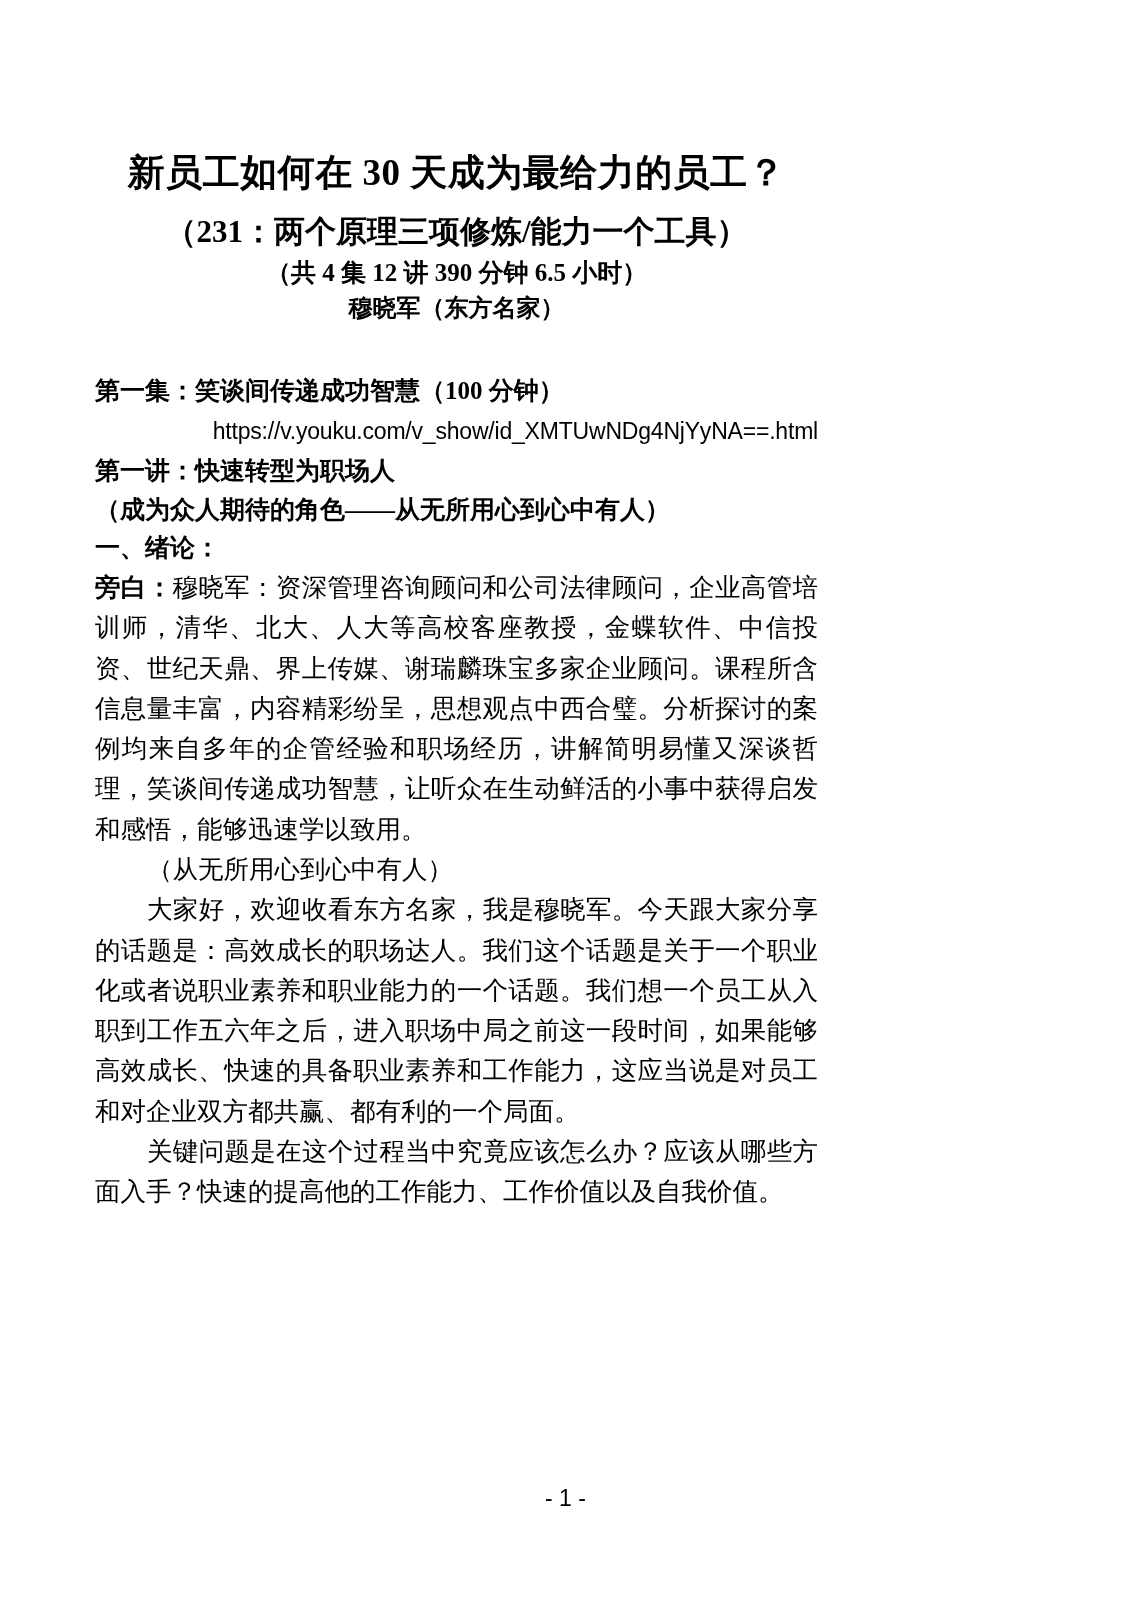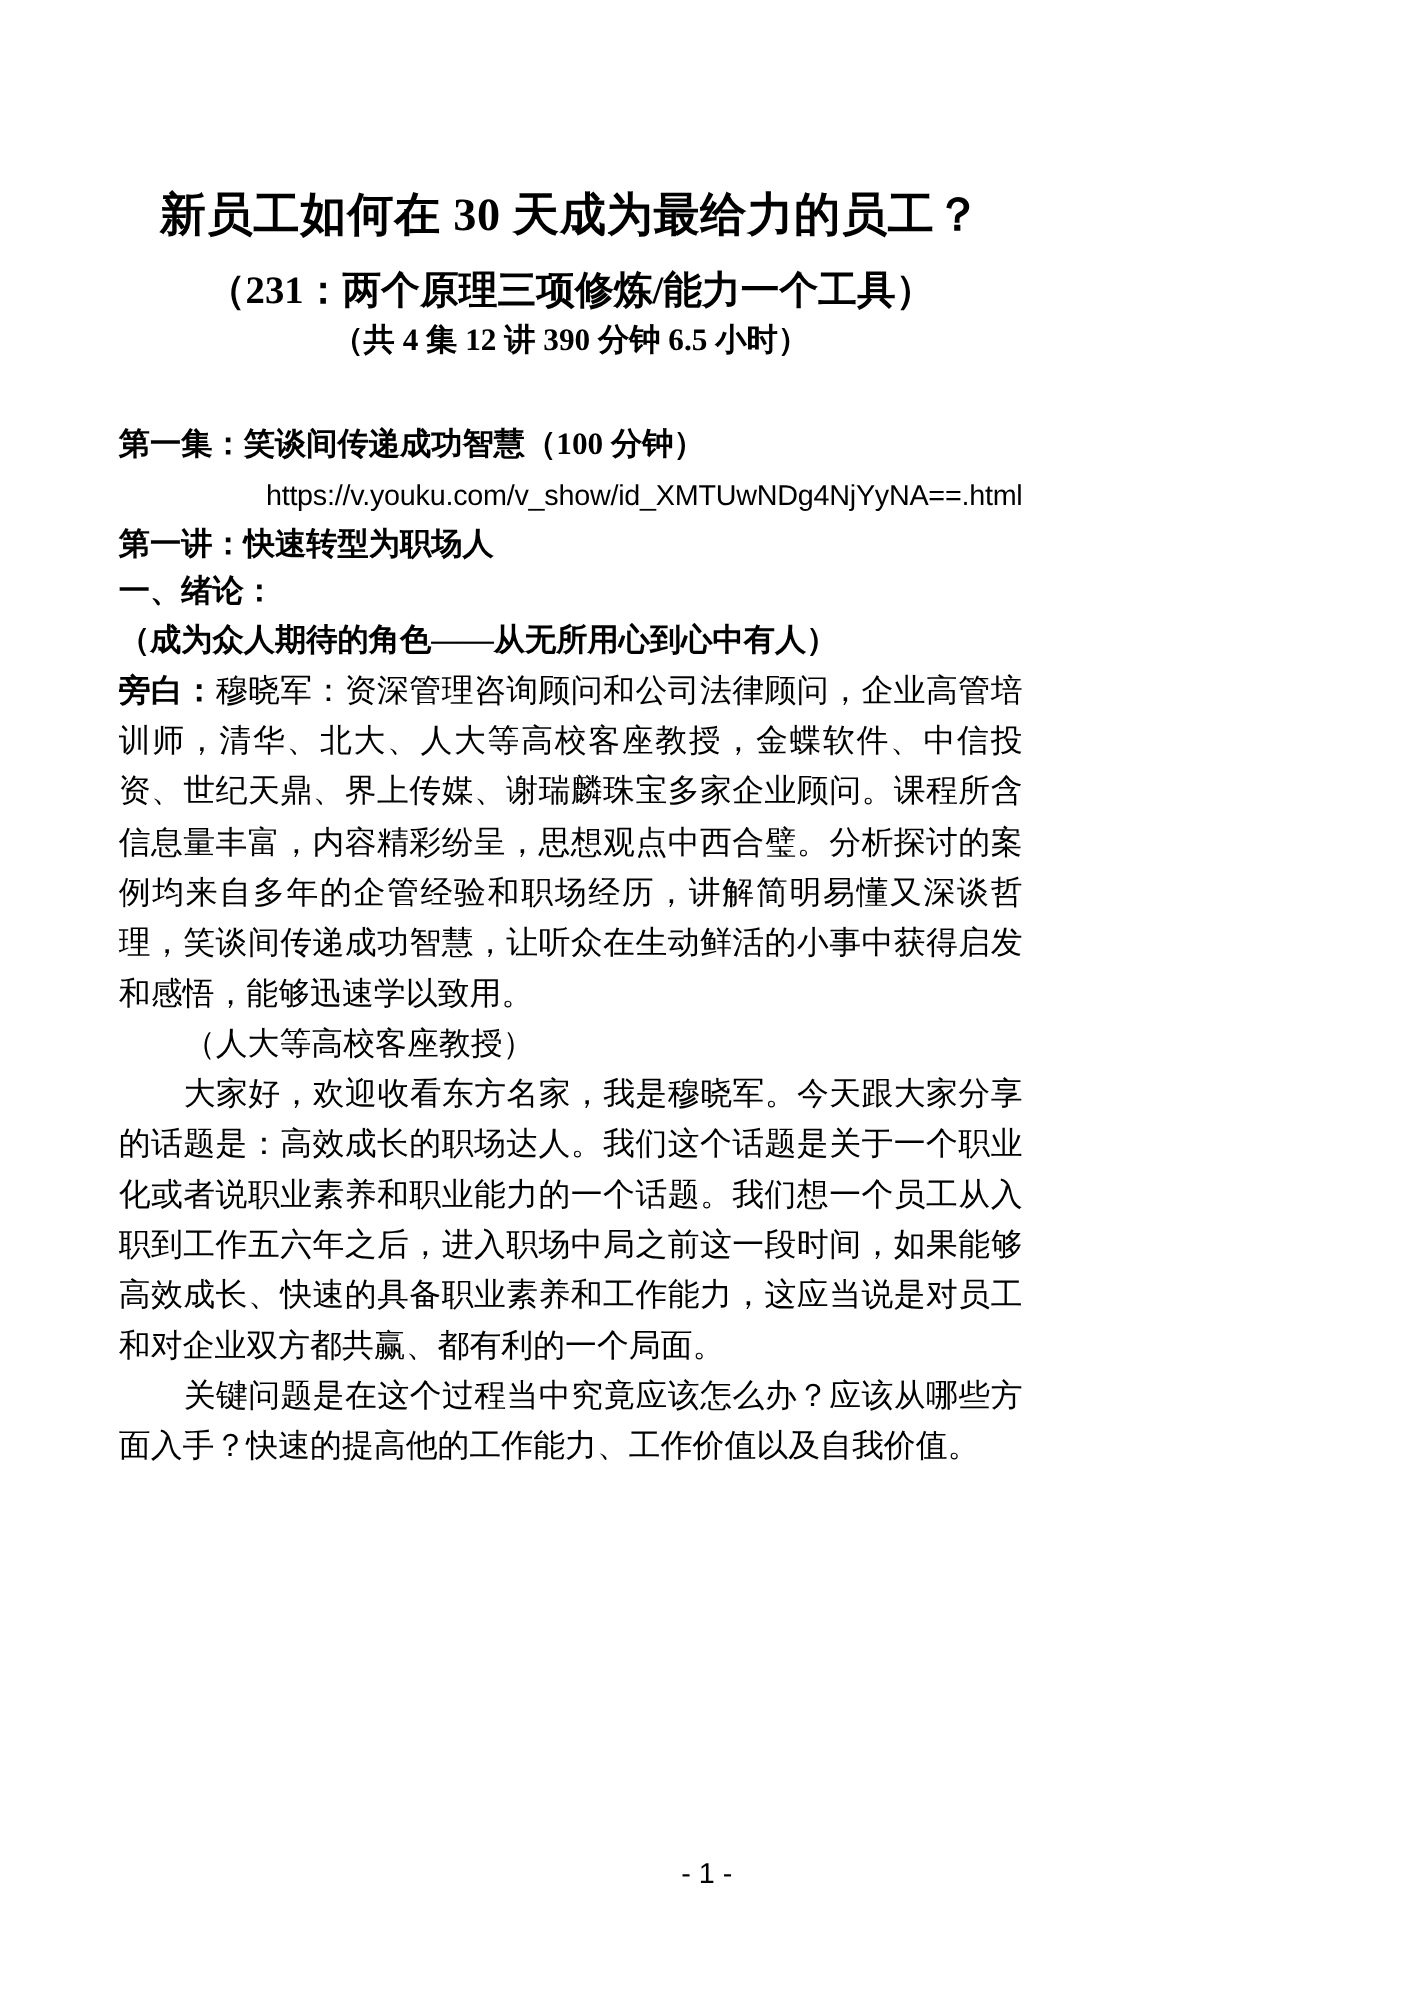--- a/index.html
+++ b/index.html
@@ -92,37 +92,38 @@
 </style>
 </head>
 <body>
 
 <div class="page">
 
   <div class="title-block">
     <h1 class="doc-title">新员工如何在 30 天成为最给力的员工？</h1>
     <div class="doc-subtitle">（231：两个原理三项修炼/能力一个工具）</div>
     <div class="doc-subtitle2">（共 4 集 12 讲 390 分钟 6.5 小时）</div>
+    <div class="doc-author">穆晓军（东方名家）</div>
   </div>
 
   <div class="body-block">
 
     <div class="heading-line">第一集：笑谈间传递成功智慧（100 分钟）</div>
 
     <div class="url-line">https://v.youku.com/v_show/id_XMTUwNDg4NjYyNA==.html</div>
 
     <div class="heading-line">第一讲：快速转型为职场人</div>
 
+    <div class="heading-line">（成为众人期待的角色——从无所用心到心中有人）</div>
+
     <div class="heading-line">一、绪论：</div>
-
-    <div class="heading-line">（成为众人期待的角色——从无所用心到心中有人）</div>
 
     <p class="para"><span class="bold">旁白：</span><span>穆晓军：资深管理咨询顾问和公司法律顾问，企业高管培训师，清华、北大、人大等高校客座教授，金蝶软件、中信投资、世纪天鼎、界上传媒、谢瑞麟珠宝多家企业顾问。课程所含信息量丰富，内容精彩纷呈，思想观点中西合璧。分析探讨的案例均来自多年的企管经验和职场经历，讲解简明易懂又深谈哲理，笑谈间传递成功智慧，让听众在生动鲜活的小事中获得启发和感悟，能够迅速学以致用。</span></p>
 
-    <p class="para indent2">（人大等高校客座教授）</p>
+    <p class="para indent2">（从无所用心到心中有人）</p>
 
     <p class="para indent2">大家好，欢迎收看东方名家，我是穆晓军。今天跟大家分享的话题是：高效成长的职场达人。我们这个话题是关于一个职业化或者说职业素养和职业能力的一个话题。我们想一个员工从入职到工作五六年之后，进入职场中局之前这一段时间，如果能够高效成长、快速的具备职业素养和工作能力，这应当说是对员工和对企业双方都共赢、都有利的一个局面。</p>
 
     <p class="para indent2">关键问题是在这个过程当中究竟应该怎么办？应该从哪些方面入手？快速的提高他的工作能力、工作价值以及自我价值。</p>
 
 
   </div>
 
   <div class="footer">- 1 -</div>
 

